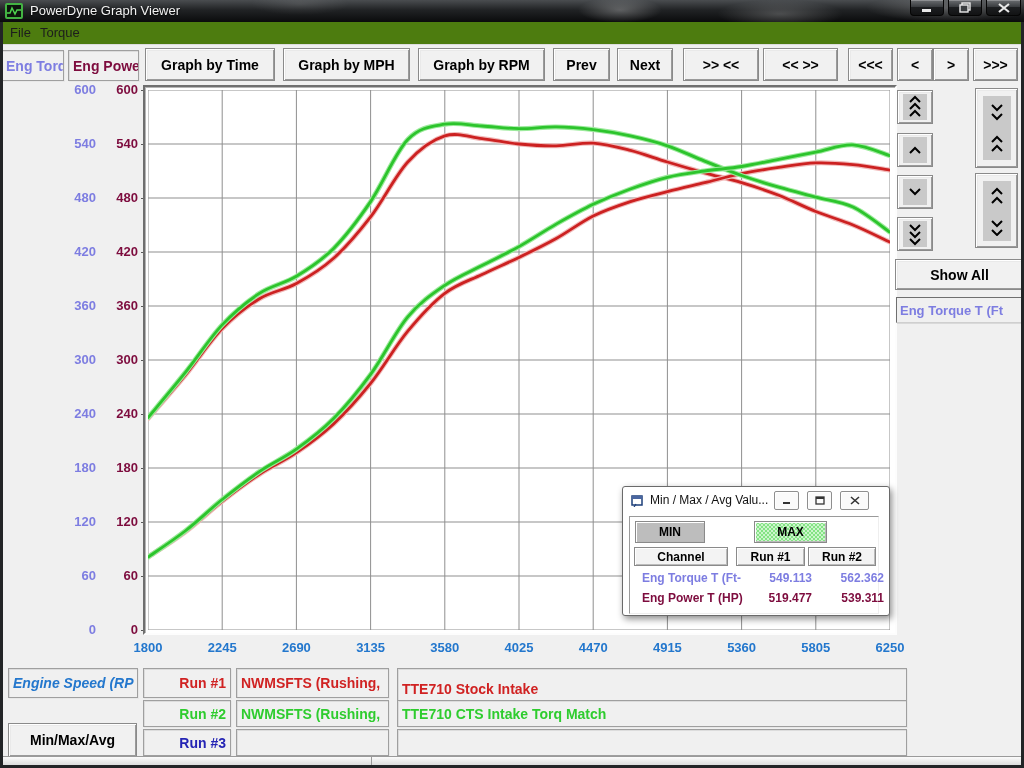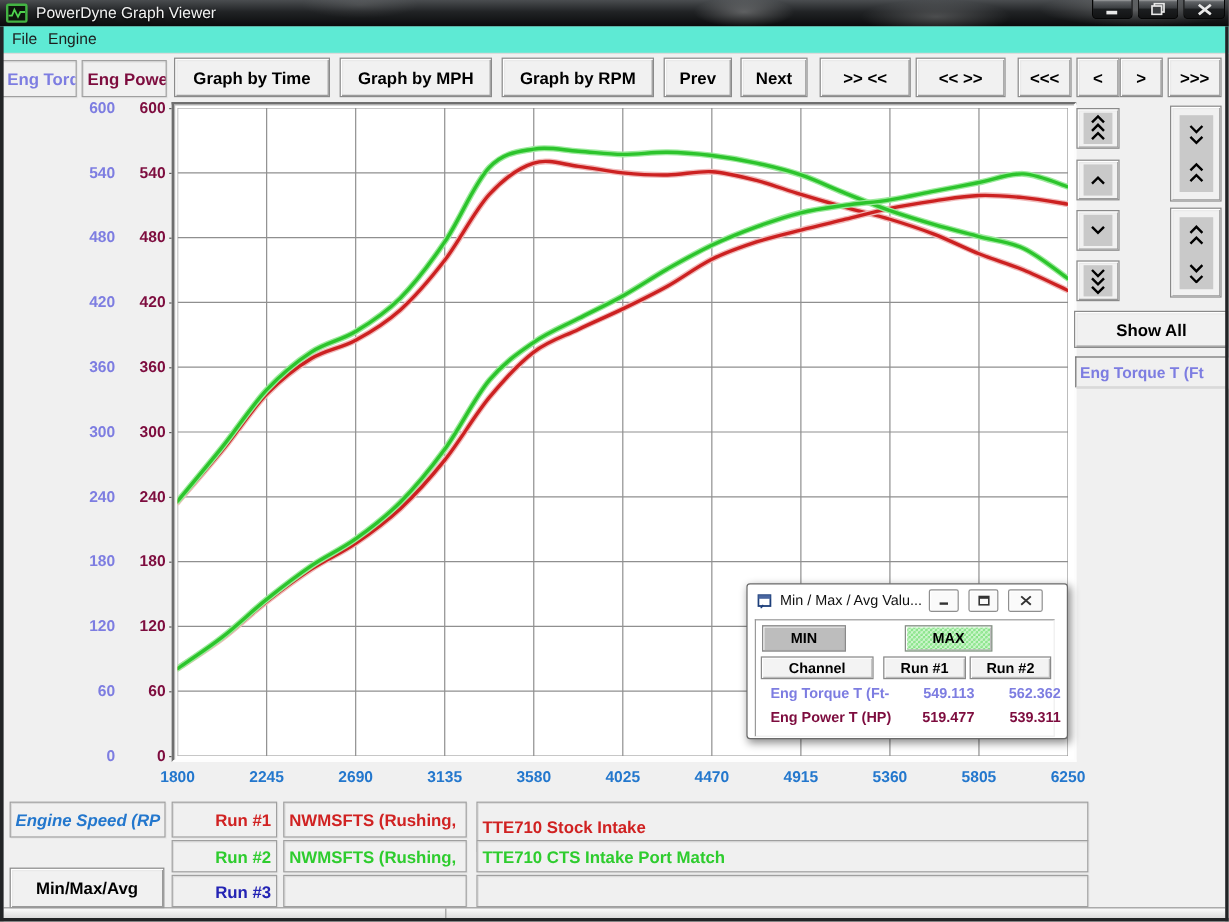--- a/index.html
+++ b/index.html
@@ -12,21 +12,21 @@
     background-image:radial-gradient(60px 18px at 620px 10px,rgba(255,255,255,.28),rgba(255,255,255,0) 70%),
       radial-gradient(90px 20px at 780px 14px,rgba(255,255,255,.22),rgba(255,255,255,0) 70%),
       radial-gradient(120px 20px at 950px 8px,rgba(255,255,255,.25),rgba(255,255,255,0) 70%),
       radial-gradient(70px 16px at 300px 4px,rgba(255,255,255,.10),rgba(255,255,255,0) 70%),
       linear-gradient(180deg,#4a4d50 0%,#212325 45%,#0a0b0c 100%);}
   #app-icon{position:absolute;left:5px;top:3px;width:18px;height:16px;background:#0d150d;border:2px solid #43b343;border-radius:2px;}
   #title-text{position:absolute;left:30px;top:0;height:22px;line-height:22px;font-size:13px;color:#f2f2f2;text-shadow:0 1px 2px #000;}
   .winbtn{position:absolute;top:0;height:16px;border:1px solid #050505;border-top:none;border-radius:0 0 4px 4px;
     background:linear-gradient(180deg,#6a6d70 0%,#3a3d40 45%,#1c1e20 50%,#121314 100%);
     display:flex;align-items:center;justify-content:center;box-shadow:inset 0 1px 0 rgba(255,255,255,.25);}
-  #menubar{position:absolute;left:0;top:22px;width:1024px;height:23px;background:#5eead4;border-bottom:1px solid #dcdcdc;}
+  #menubar{position:absolute;left:0;top:22px;width:1024px;height:23px;background:#4d7c0f;border-bottom:1px solid #dcdcdc;}
   .menu-item{position:absolute;top:0;height:22px;line-height:22px;font-size:13px;color:#1d1d1d;padding:0 6px;}
   .edge{position:absolute;background:#222426;}
 
   
   .btn95{position:absolute;background:#f1f1f1;border:1px solid #8a8a8a;
     box-shadow:inset 1px 1px 0 #ffffff,inset -1px -1px 0 #9a9a9a,inset 2px 2px 0 #e9e9e9;
     display:flex;align-items:center;justify-content:center;font-weight:bold;font-size:14px;color:#000;white-space:nowrap;}
   .fieldbox{position:absolute;background:#f0f0f0;border:1px solid #9f9f9f;
     box-shadow:inset 1px 1px 0 #dcdcdc,1px 1px 0 #e8e8e8;
     display:flex;align-items:center;font-weight:bold;font-size:14px;overflow:hidden;white-space:nowrap;padding:0 4px;}
@@ -89,21 +89,21 @@
     </div>
     <div class="winbtn" style="left:986px;width:35px;">
       <svg width="12" height="10" viewBox="0 0 12 10">
         <path d="M1,1 L11,9 M11,1 L1,9" stroke="#e8e8e8" stroke-width="2.2"></path>
       </svg>
     </div>
   </div>
 
   <div id="menubar">
     <span class="menu-item" style="left:4px;">File</span>
-    <span class="menu-item" style="left:34px;">Engine</span>
+    <span class="menu-item" style="left:34px;">Torque</span>
   </div>
 
   <div class="fieldbox" style="left:1px;top:50px;width:63px;height:31px;">
     <span style="color:#7d7de1;">Eng Torq</span>
   </div>
   <div class="fieldbox" style="left:68px;top:50px;width:71px;height:31px;">
     <span style="color:#7d0c3e;">Eng Powe</span>
   </div>
 
   <div id="toolbar">
@@ -320,21 +320,21 @@
 
   <div class="fieldbox" style="left:8px;top:668px;width:130px;height:30px;">
     <span style="color:#2377cd;font-style:italic;">Engine Speed (RP</span>
   </div>
   <div id="run-rows">
       <div class="fieldbox" style="left: 143px; top: 668px; width: 88px; height: 30px; color: rgb(208, 34, 34); justify-content: flex-end;">Run #1</div>
       <div class="fieldbox" style="left: 236px; top: 668px; width: 153px; height: 30px; color: rgb(208, 34, 34);">NWMSFTS (Rushing,</div>
       <div class="fieldbox" style="left: 397px; top: 668px; width: 510px; height: 42px; color: rgb(208, 34, 34);">TTE710 Stock Intake</div>
       <div class="fieldbox" style="left: 143px; top: 700px; width: 88px; height: 27px; color: rgb(46, 204, 46); justify-content: flex-end;">Run #2</div>
       <div class="fieldbox" style="left: 236px; top: 700px; width: 153px; height: 27px; color: rgb(46, 204, 46);">NWMSFTS (Rushing,</div>
-      <div class="fieldbox" style="left: 397px; top: 700px; width: 510px; height: 27px; color: rgb(46, 204, 46);">TTE710 CTS Intake Port Match</div>
+      <div class="fieldbox" style="left: 397px; top: 700px; width: 510px; height: 27px; color: rgb(46, 204, 46);">TTE710 CTS Intake Torq Match</div>
       <div class="fieldbox" style="left: 143px; top: 729px; width: 88px; height: 27px; color: rgb(36, 36, 180); justify-content: flex-end;">Run #3</div>
       <div class="fieldbox" style="left: 236px; top: 729px; width: 153px; height: 27px; color: rgb(36, 36, 180);"></div>
       <div class="fieldbox" style="left: 397px; top: 729px; width: 510px; height: 27px; color: rgb(36, 36, 180);"></div>
     </div>
   <div class="btn95" style="left:8px;top:723px;width:129px;height:34px;">
     <span>Min/Max/Avg</span>
   </div>
 
   <div id="bottom-strip">
     <div style="position:absolute;left:368px;top:0;width:1px;height:9px;background:#9a9a9a;"></div>

